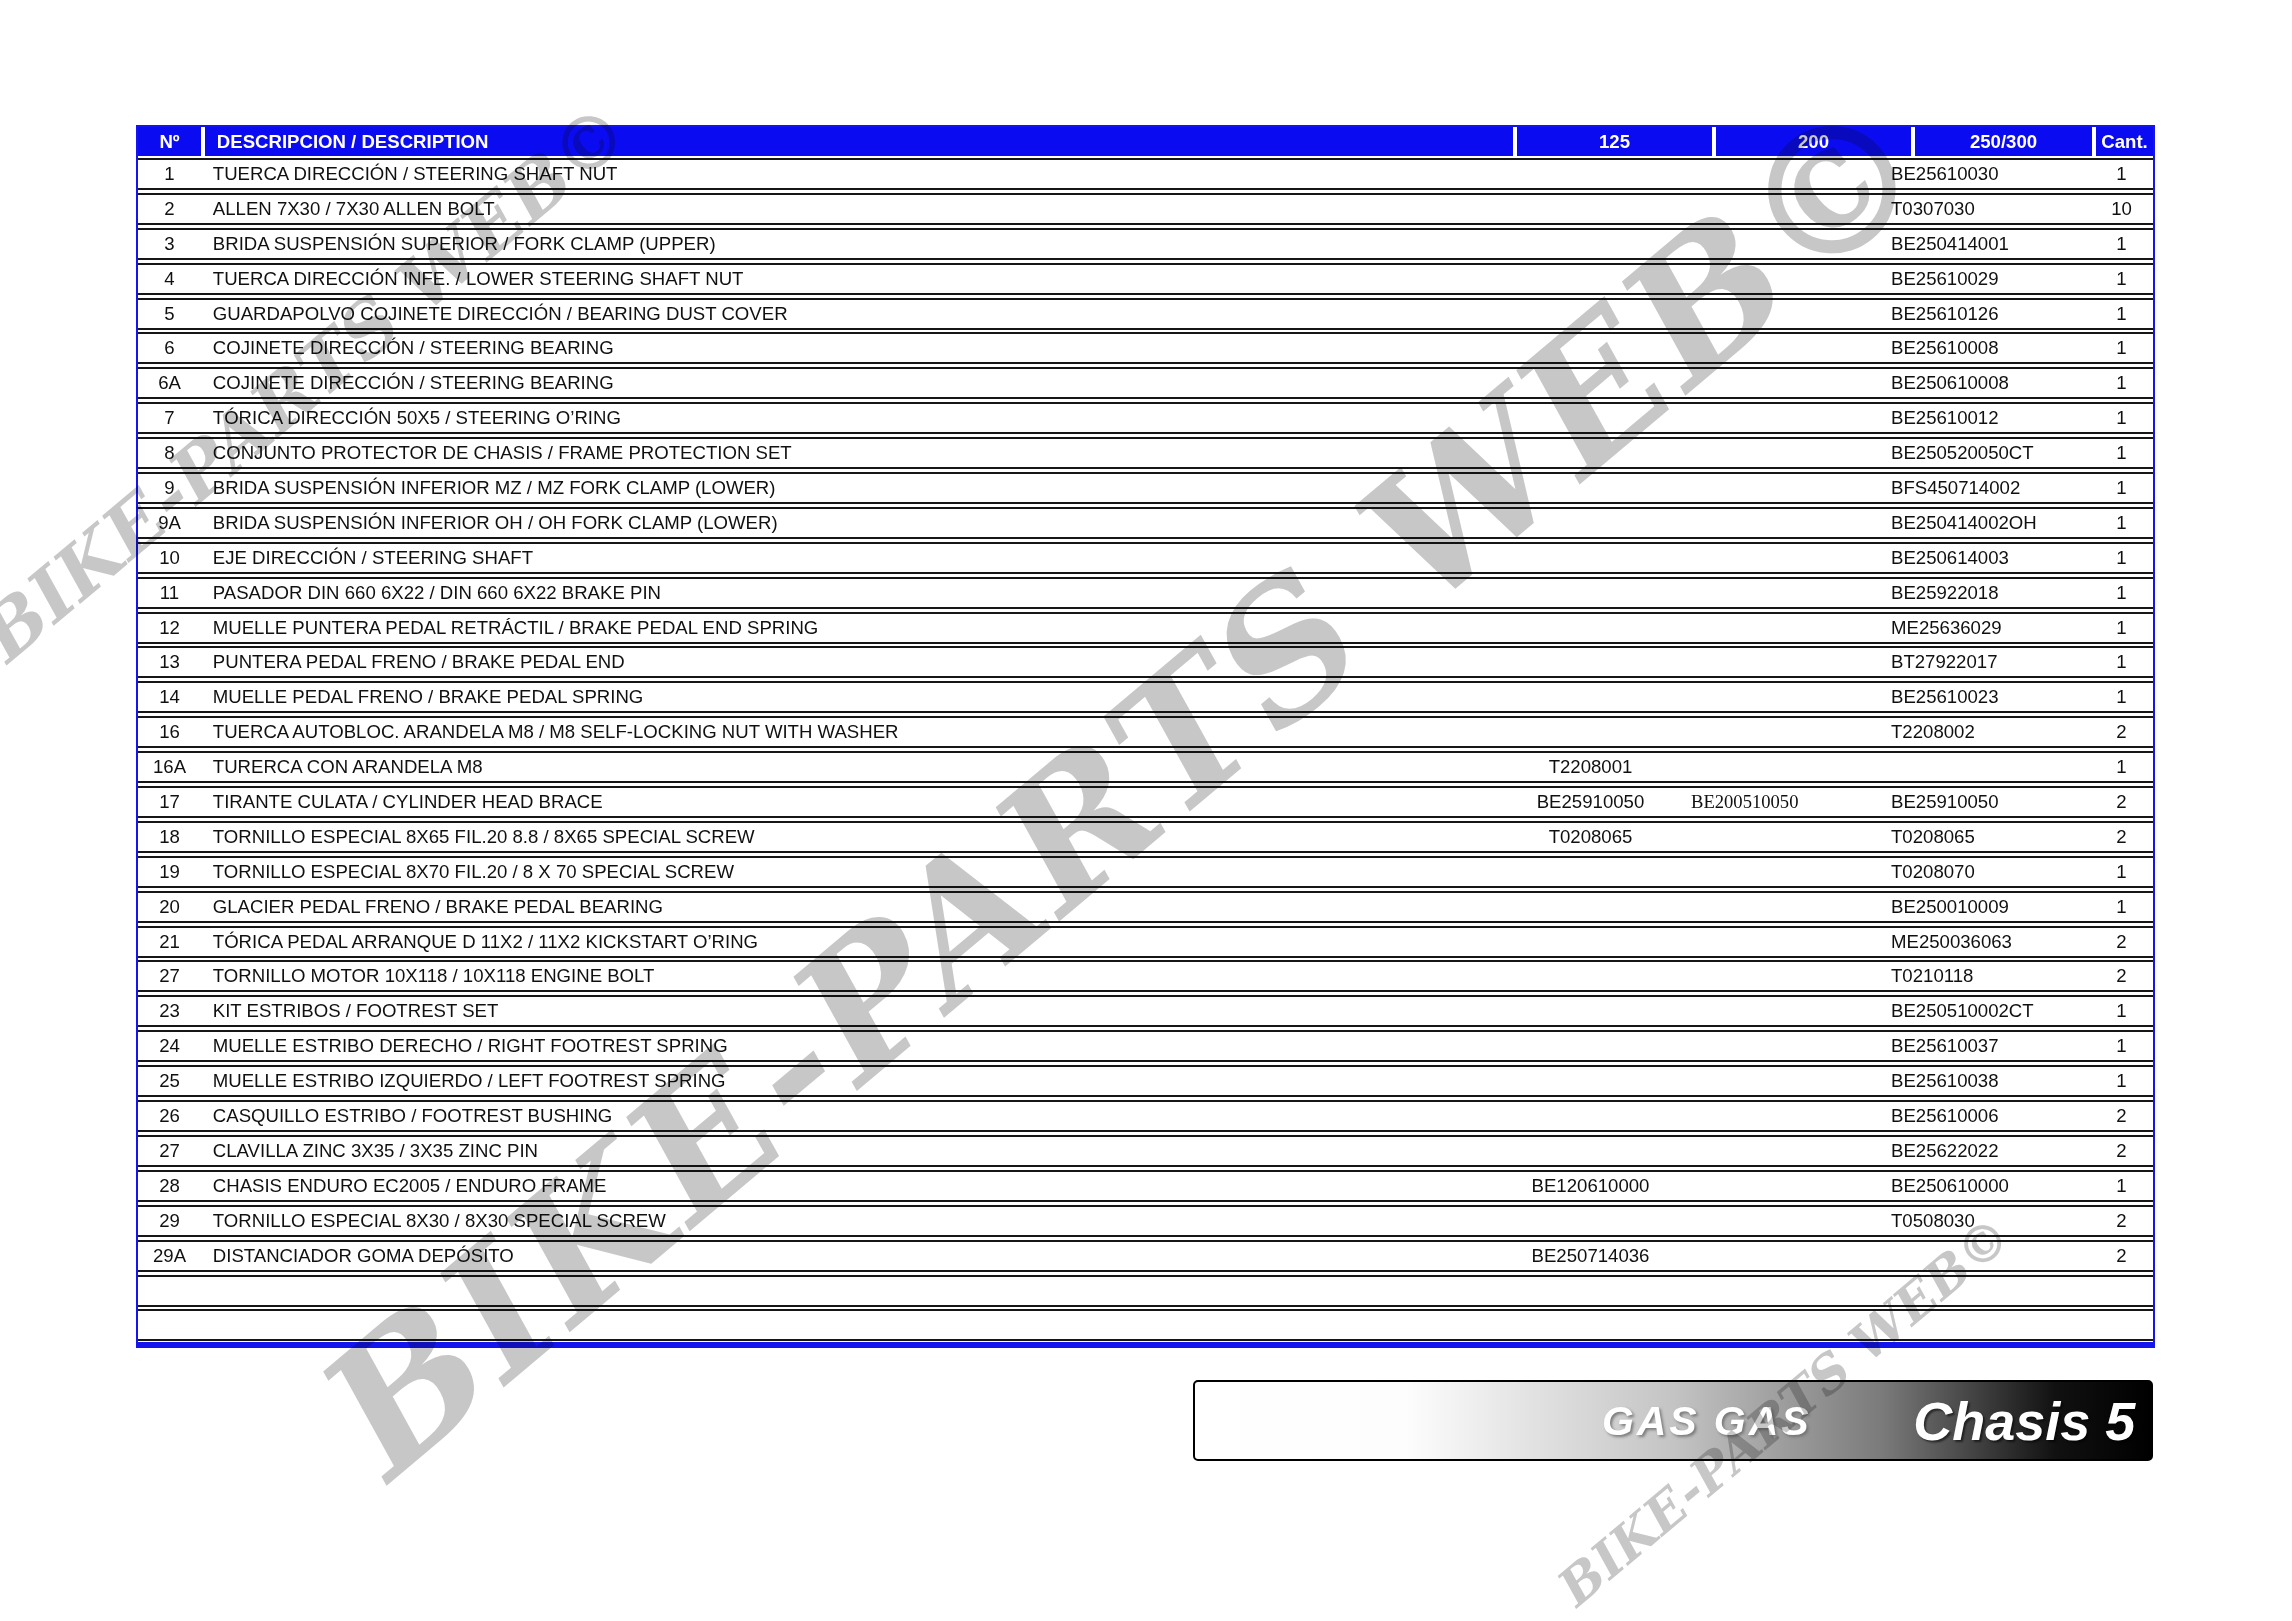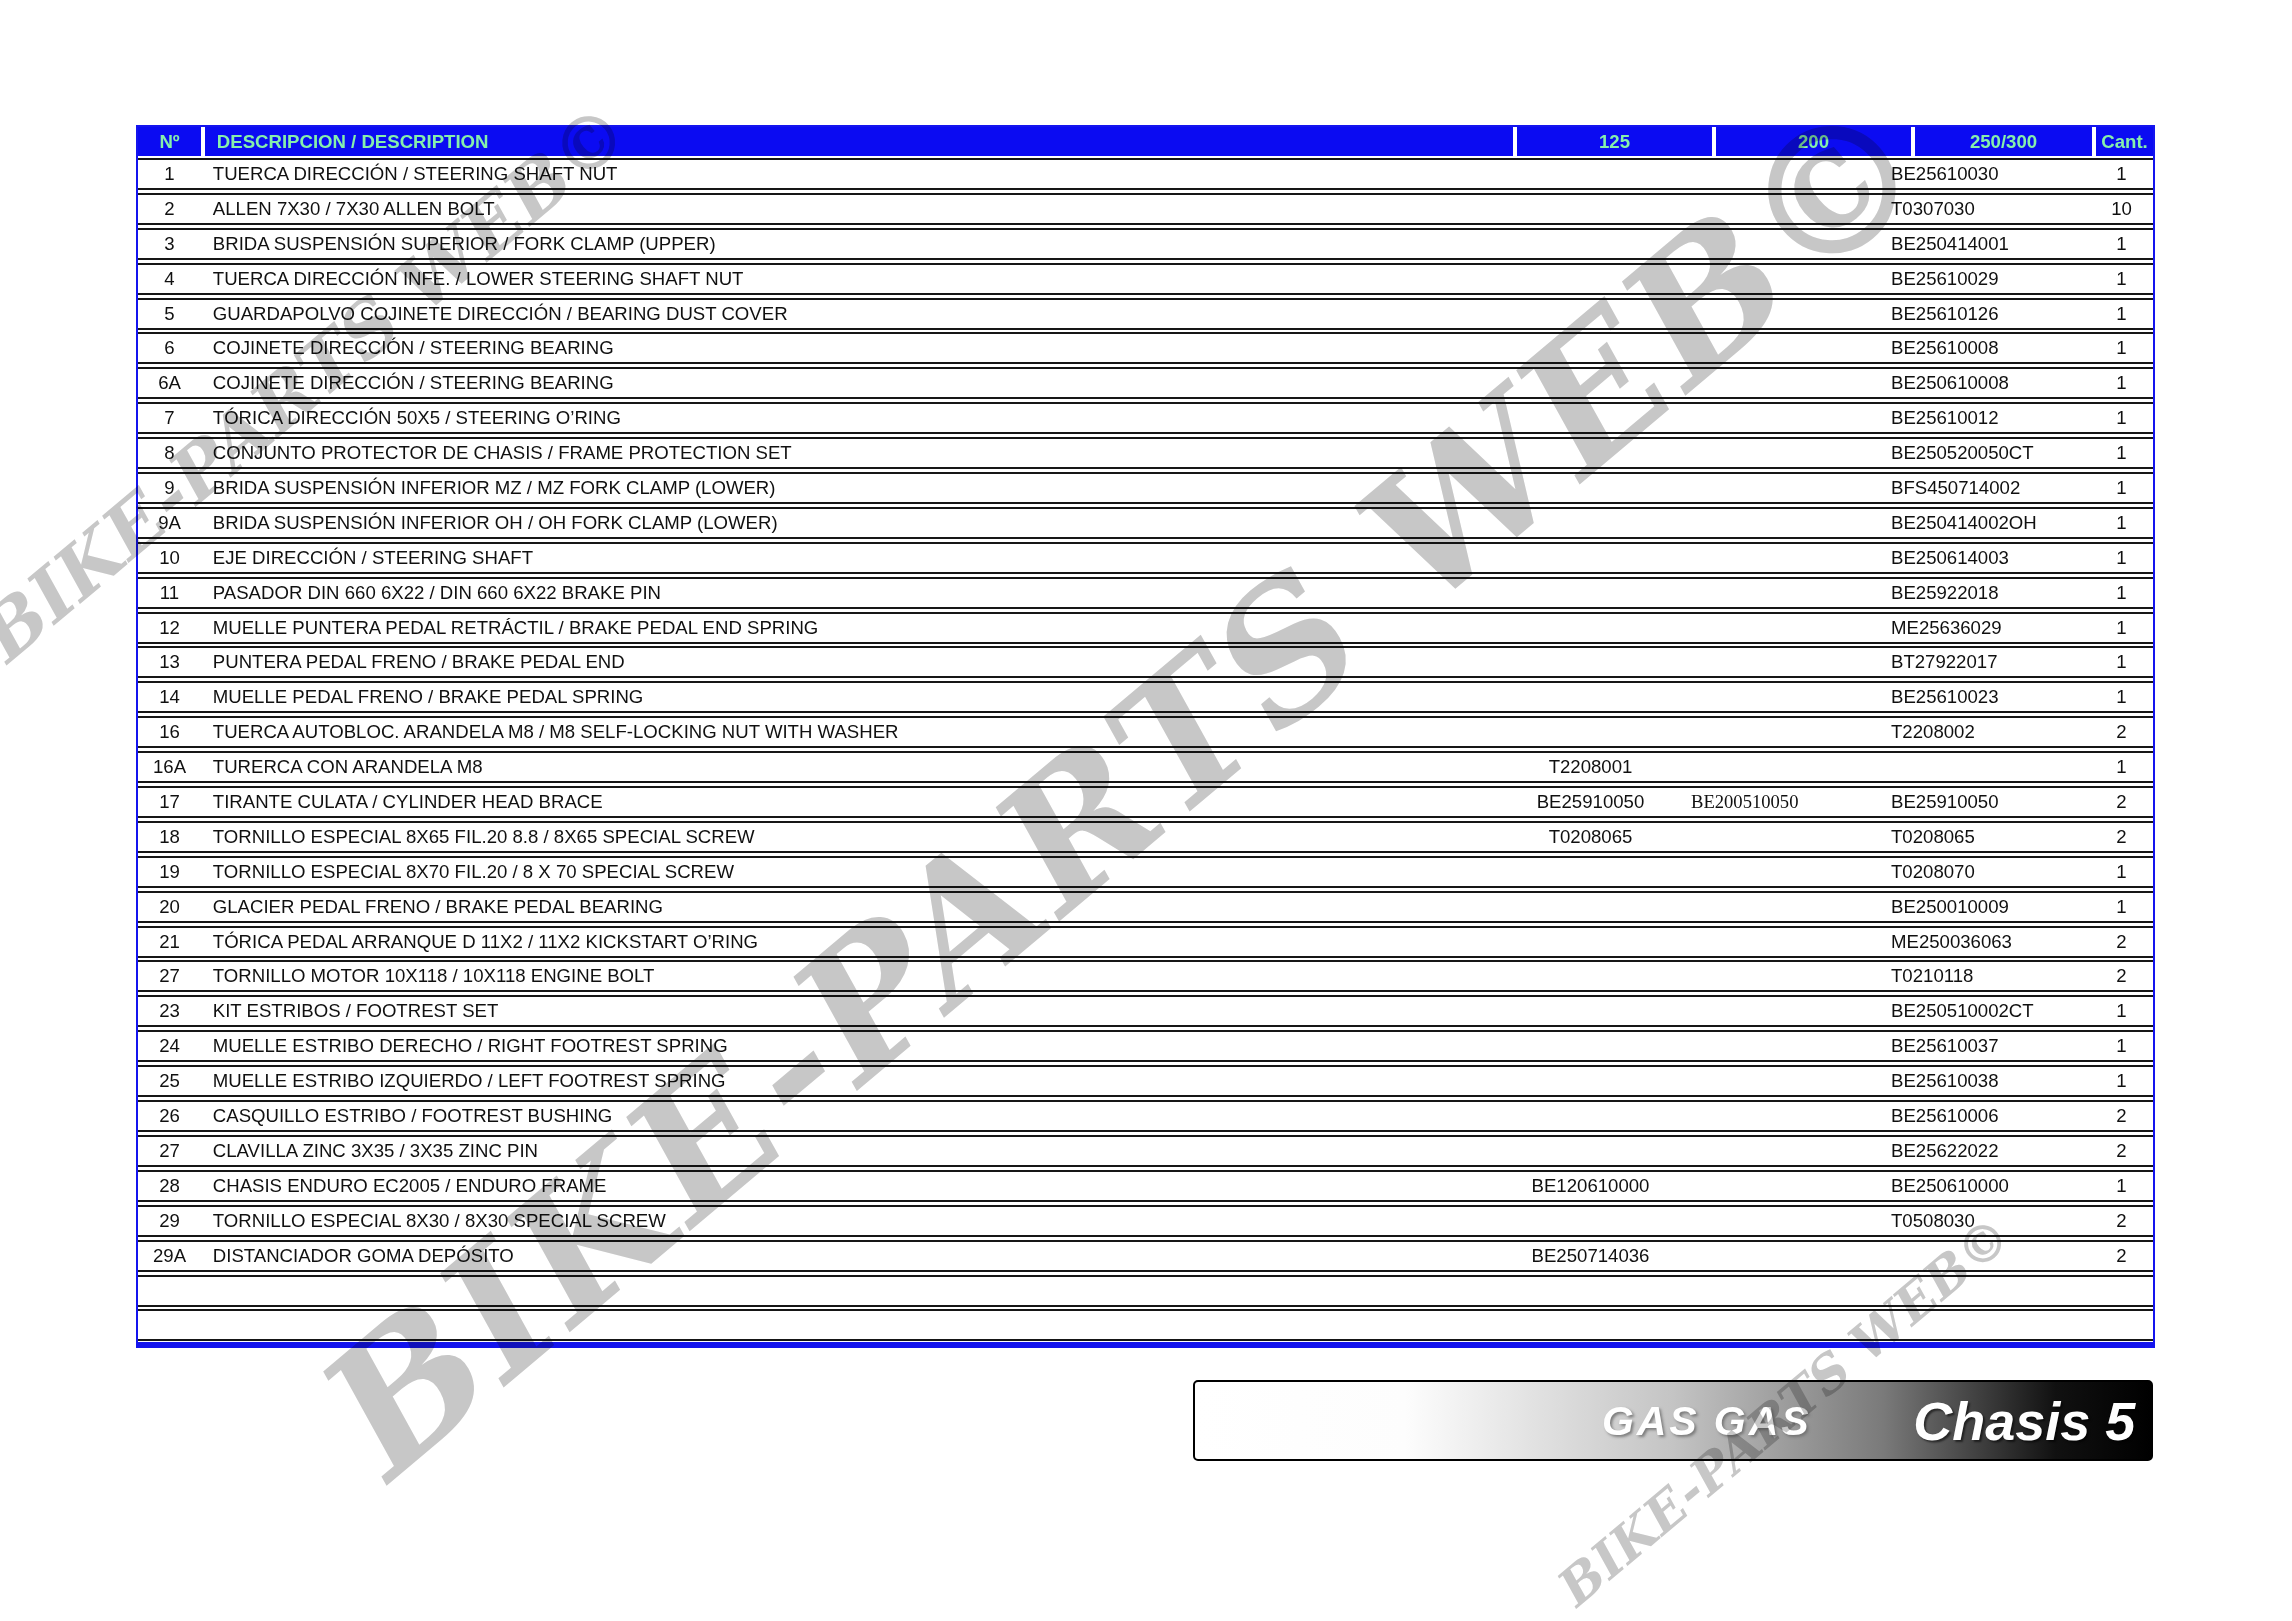--- a/index.html
+++ b/index.html
@@ -20,21 +20,21 @@
     border:2.9px solid #1414ee;
     border-bottom-width:6.9px;
     background:transparent;
     z-index:2;
   }
   .thead{
     display:flex;
     height:29px;
     align-items:center;
     background:#0b0bf2;
-    color:#86efac;
+    color:#ffffff;
     font-weight:bold;
     font-size:18.6px;
     text-align:right;
   }
   .th{box-sizing:border-box;height:100%;display:flex;align-items:center;}
   .th-n{width:63px;justify-content:center;}
   .th-desc{flex:1;padding-left:11.8px;border-left:4.9px solid #ffffff;}
   .th-c125{width:199px;justify-content:center;border-left:4.9px solid #ffffff;margin-left:30px;}
   .th-c200{width:199px;justify-content:center;border-left:4.9px solid #ffffff;}
   .th-c250{width:181px;justify-content:center;border-left:4.9px solid #ffffff;}

